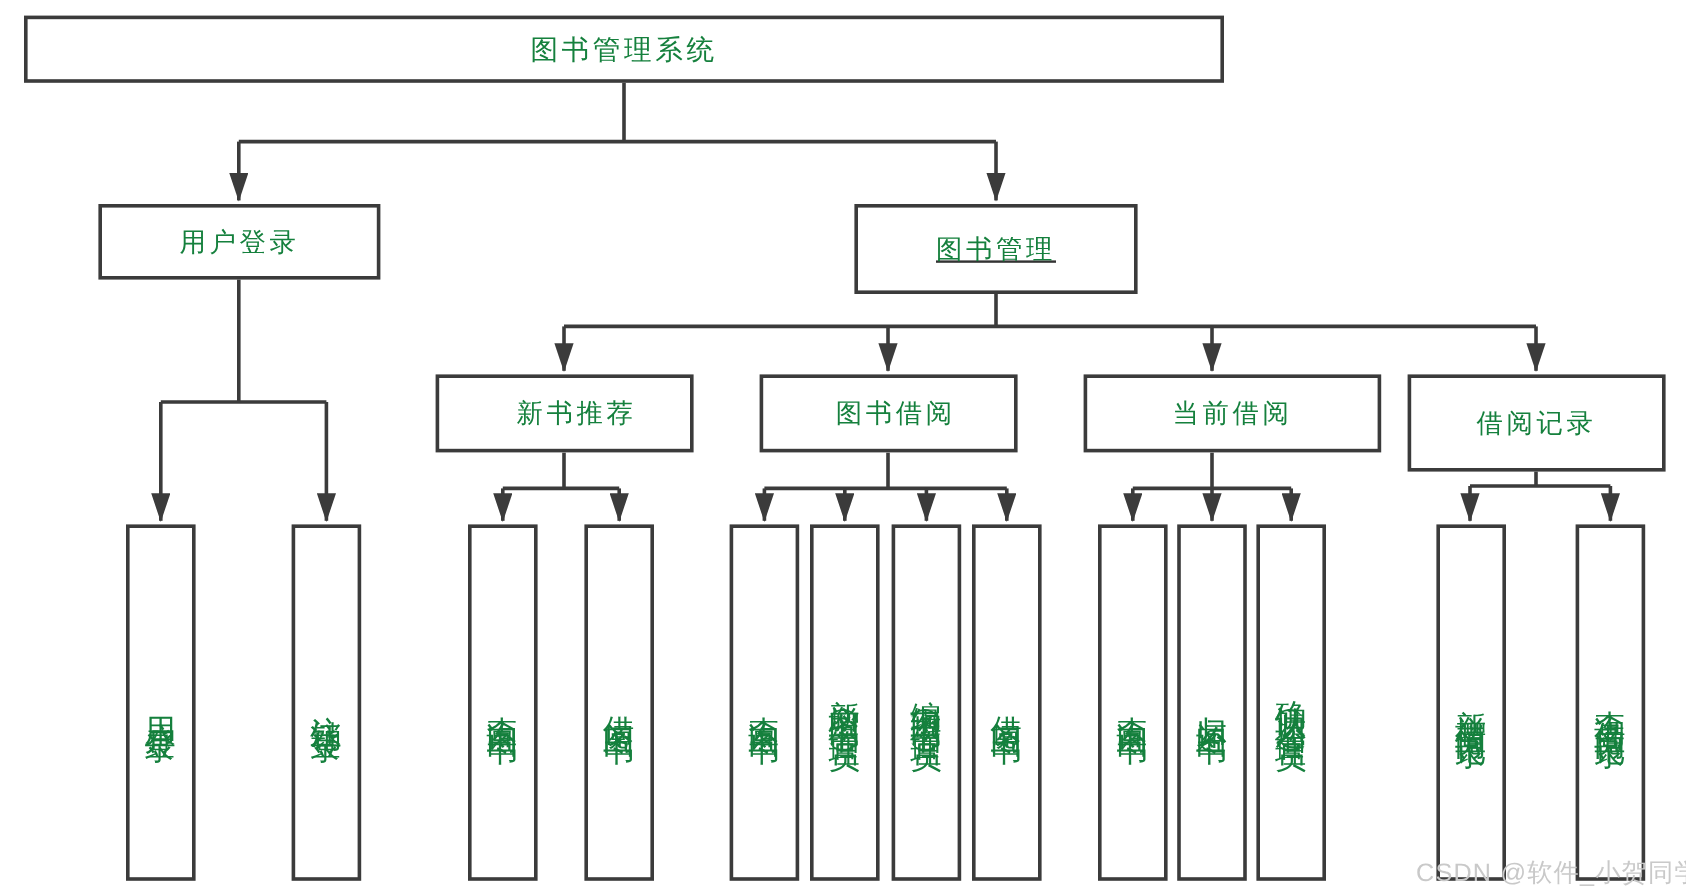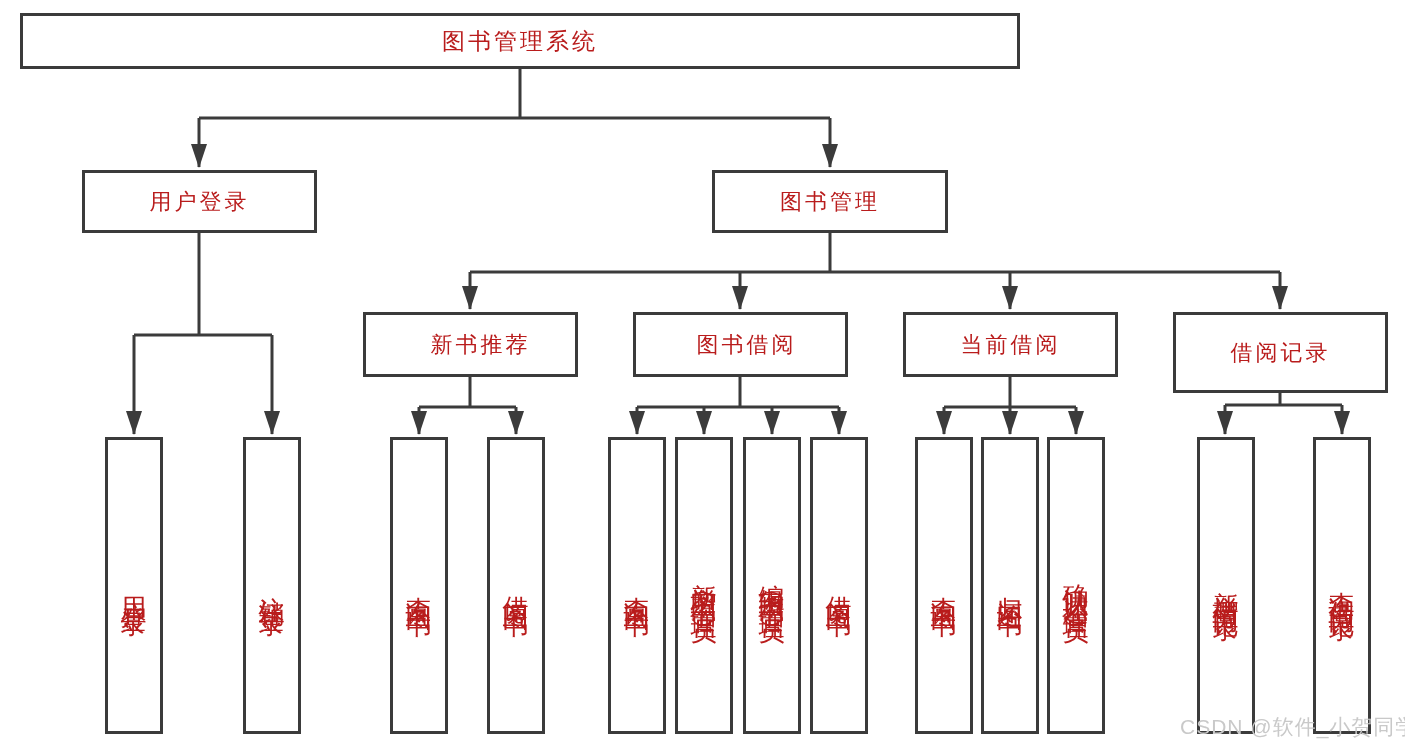--- a/index.html
+++ b/index.html
@@ -29,21 +29,21 @@
     position: absolute;
     box-sizing: border-box;
     background: #ffffff;
     border: 3px solid #3b3b3b;
     display: flex;
     align-items: center;
     justify-content: center;
     z-index: 2;
   }
   .node .lbl {
-    color: #b91c1c;
+    color: #15803d;
     white-space: nowrap;
   }
   .hbox .lbl {
     font-size: 22px;
     letter-spacing: 3px;
     font-weight: 500;
   }
   .root-box .lbl {
     font-size: 23px;
     letter-spacing: 3px;
@@ -120,31 +120,31 @@
     <line x1="1342" y1="405" x2="1342" y2="434" stroke="#3b3b3b" stroke-width="3" marker-end="url(#arw)"></line>
   </svg>
 
   <div class="node hbox root-box" style="left:20px; top:13px; width:1000px; height:56px;">
     <span class="lbl">图书管理系统</span>
   </div>
 
   <div class="node hbox" style="left:82px; top:170px; width:235px; height:63px;">
     <span class="lbl">用户登录</span>
   </div>
-  <div class="node hbox" style="left:712px; top:170px; width:236px; height:63px;">
+  <div class="node hbox" style="left:712px; top:170px; width:236px; height:75px;text-decoration:underline;">
     <span class="lbl">图书管理</span>
   </div>
 
   <div class="node hbox" style="left:363px; top:312px; width:215px; height:65px;padding-left:20px;">
     <span class="lbl">新书推荐</span>
   </div>
   <div class="node hbox" style="left:633px; top:312px; width:215px; height:65px;padding-left:12px;">
     <span class="lbl">图书借阅</span>
   </div>
-  <div class="node hbox" style="left:903px; top:312px; width:215px; height:65px;">
+  <div class="node hbox" style="left:903px; top:312px; width:248px; height:65px;">
     <span class="lbl">当前借阅</span>
   </div>
   <div class="node hbox" style="left:1173px; top:312px; width:215px; height:81px;">
     <span class="lbl">借阅记录</span>
   </div>
 
   <div class="node vbox" style="left:105px;">
     <span class="lbl">用户登录</span>
   </div>
   <div class="node vbox" style="left:243px;">

